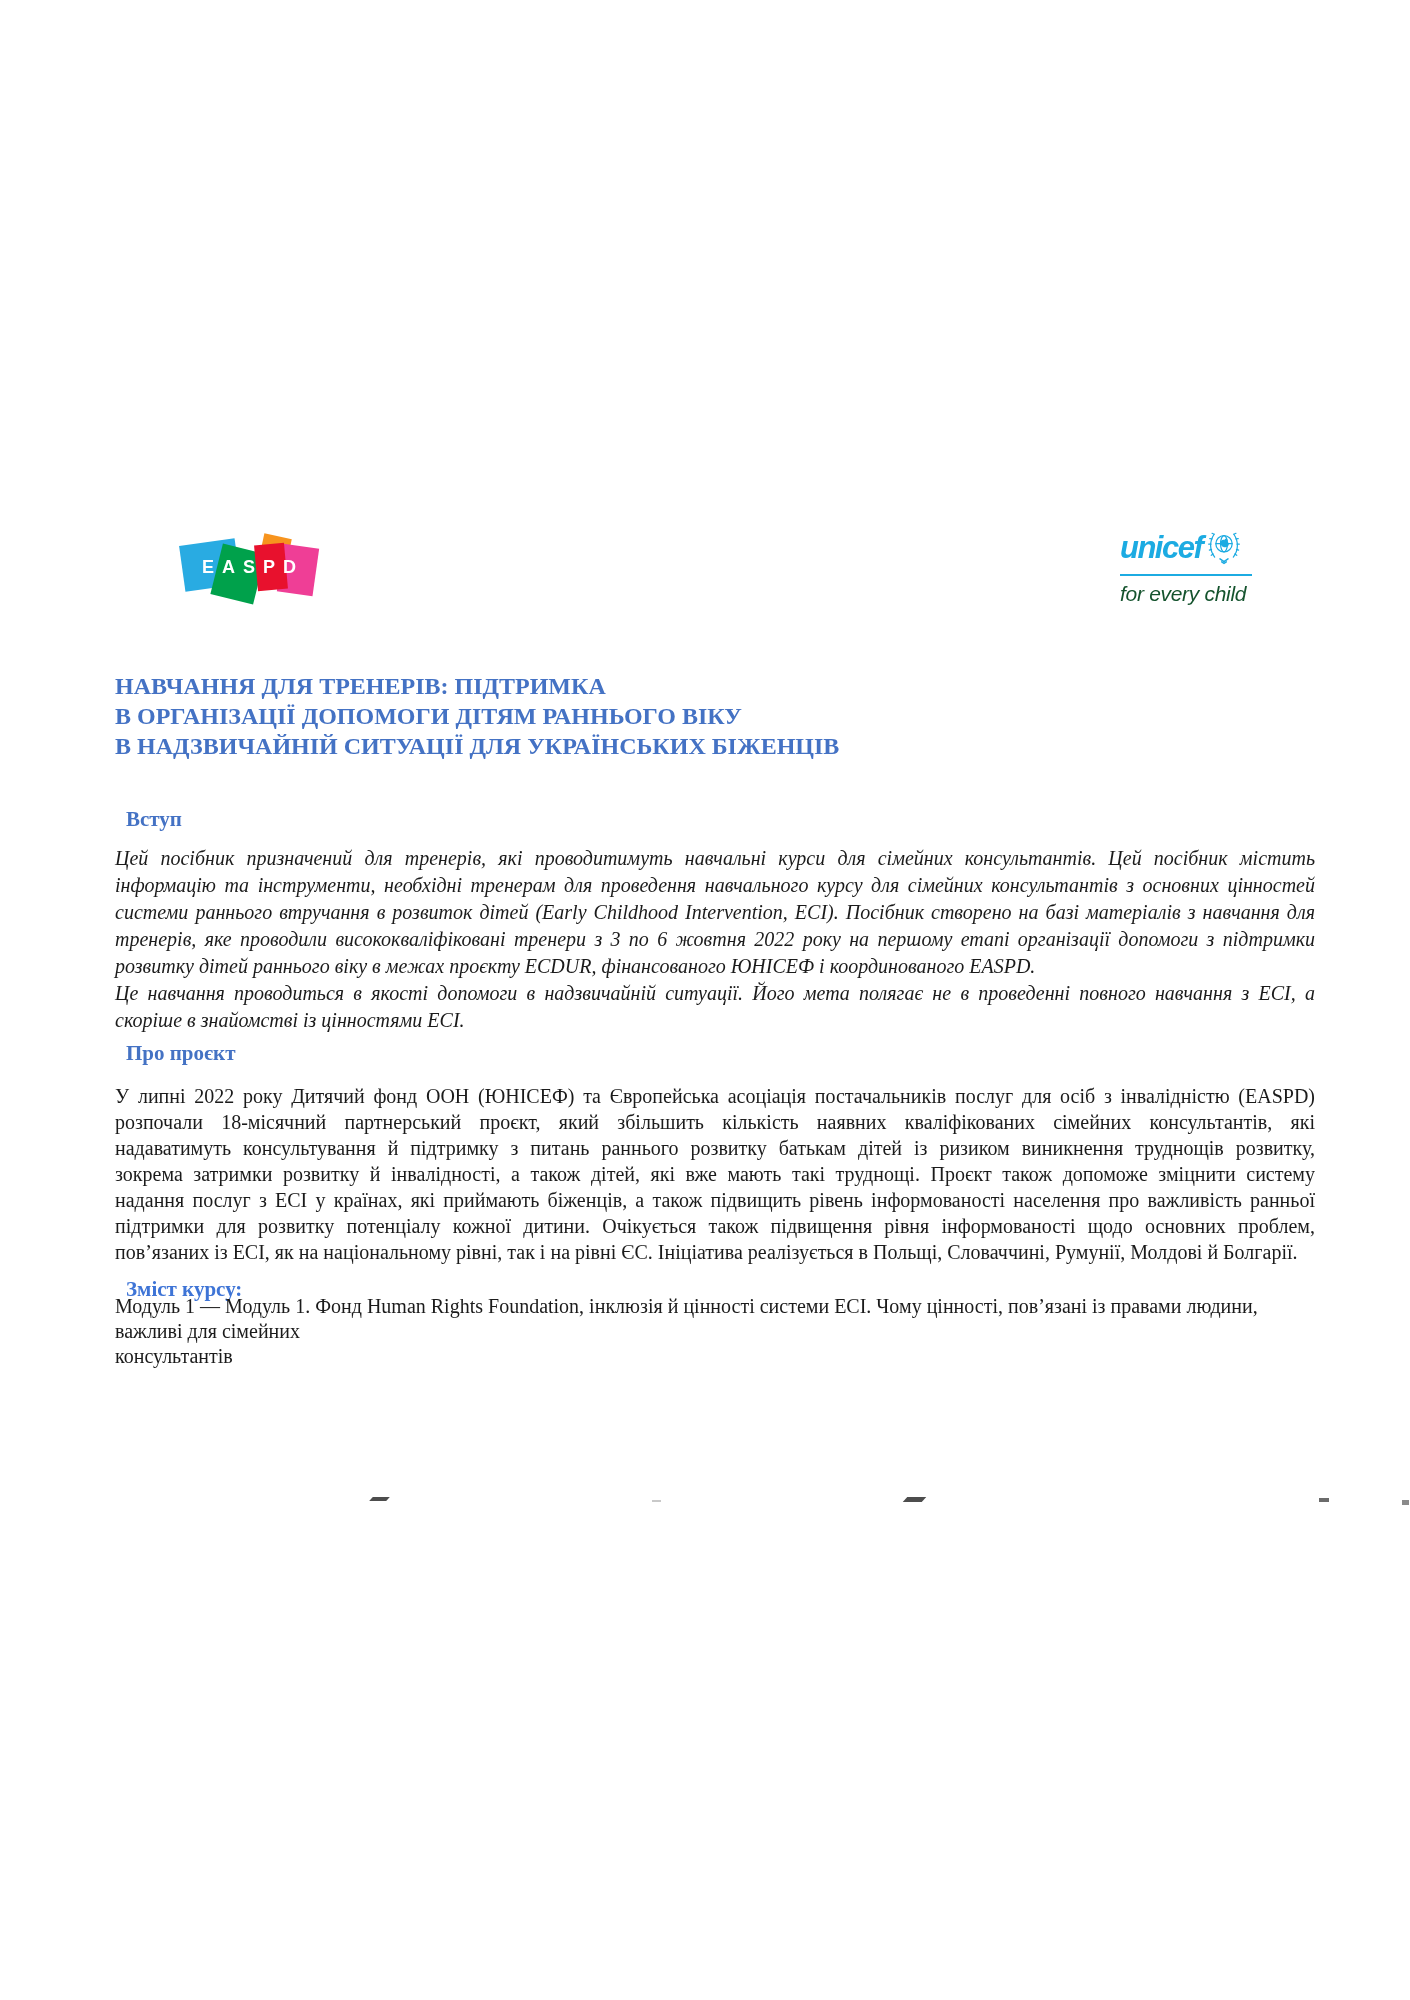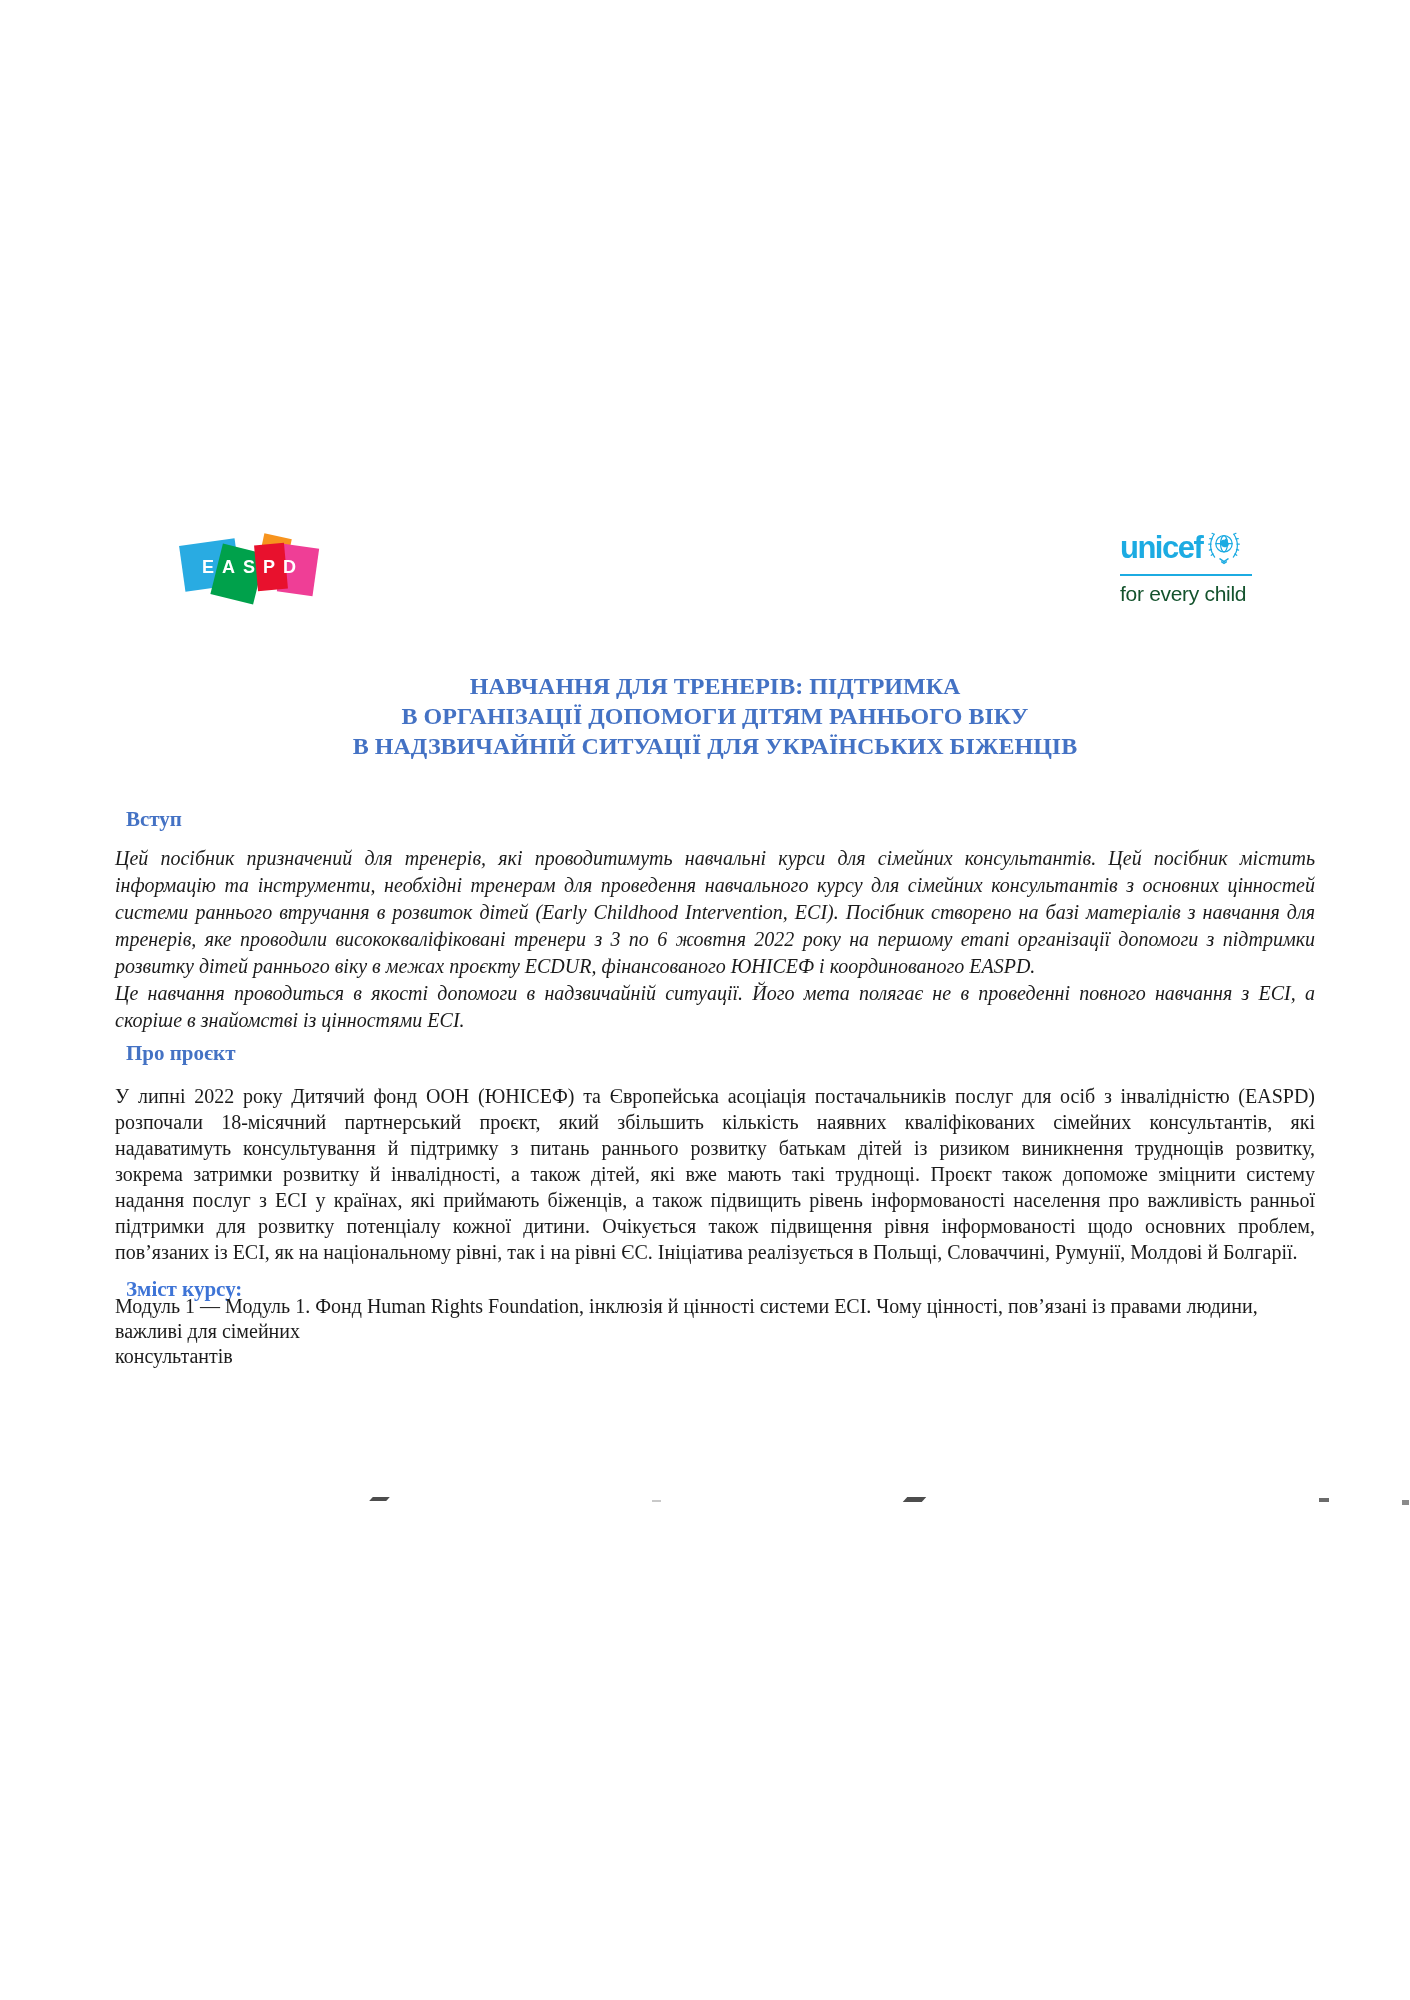--- a/index.html
+++ b/index.html
@@ -22,33 +22,33 @@
   .easpd .s-red    { left: 74px;  top: 8px;  width: 30px; height: 46px; background: #E8112D; transform: rotate(-5deg);  z-index: 4; }
   .easpd .s-pink   { left: 98px;  top: 10px; width: 36px; height: 48px; background: #EF3E96; transform: rotate(8deg);   z-index: 2; }
   .easpd .letters {
     position: absolute; left: 0; top: 0; width: 134px; height: 62px; z-index: 6;
     display: flex; align-items: center; justify-content: center;
     font-family: "Liberation Sans", sans-serif; font-weight: 700;
     font-size: 18px; color: #ffffff; letter-spacing: 8px; padding-left: 8px; box-sizing: border-box;
   }
 
   
-  .unicef { position: absolute; left: 1120px; top: 531px; width: 136px; font-family: "Liberation Sans", sans-serif; }
+  .unicef { position: absolute; left: 1120px; top: 531px; width: 136px; font-family: "Liberation Sans", sans-serif; font-style: italic; }
   .unicef .row { display: flex; align-items: flex-start; }
   .unicef .wordmark {
     font-size: 31px; line-height: 34px; font-weight: 700; color: #1CABE2; letter-spacing: -1.5px;
   }
   .unicef .emblem { width: 38px; height: 38px; margin-left: 3px; margin-top: -2px; flex: 0 0 auto; }
   .unicef .rule { margin-top: 7px; width: 132px; height: 2px; background: #1CABE2; }
   .unicef .tagline { margin-top: 6px; font-size: 21px; color: #14532d; letter-spacing: -0.3px; white-space: nowrap; }
 
   
   .doc-title {
     position: absolute; left: 115px; top: 671px; width: 1200px;
-    text-align: center; color: #4472C4; font-weight: bold;
+    text-align: left; color: #4472C4; font-weight: bold;
     font-size: 24px; line-height: 30px;
   }
 
   
   .sec-heading {
     position: absolute; left: 126px; width: 1200px;
     color: #4472C4; font-weight: bold; font-size: 21px; line-height: 26px;
   }
   .h-intro  { top: 806px; }
   .h-about  { top: 1040px; }

